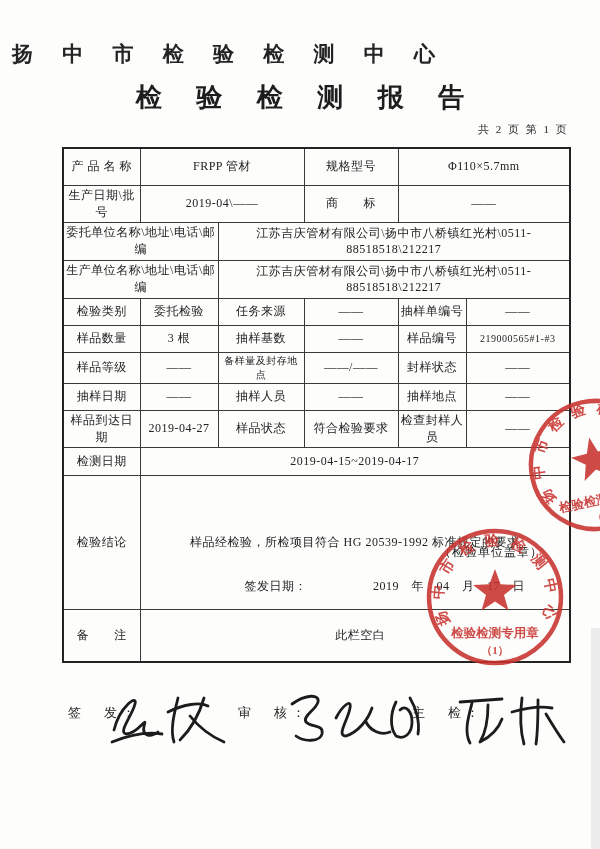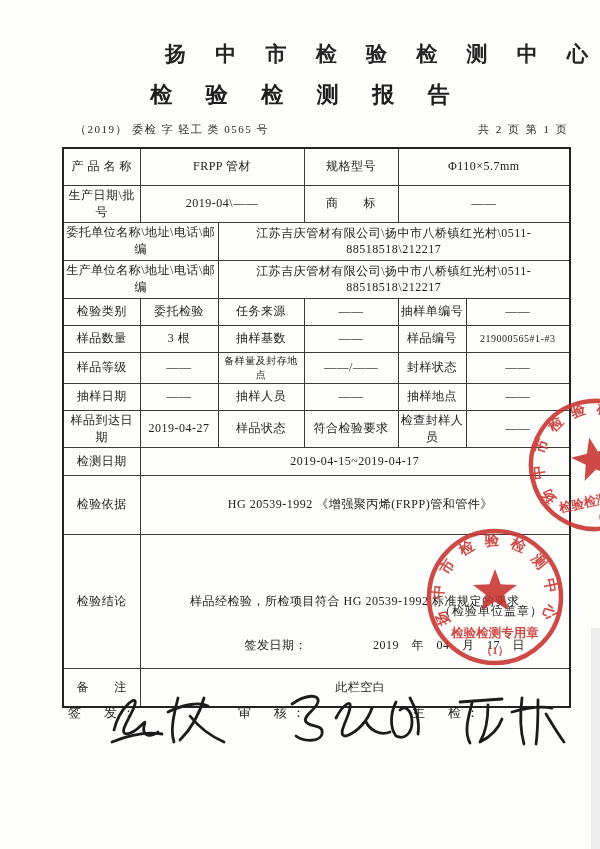--- a/index.html
+++ b/index.html
@@ -4,26 +4,26 @@
 <style>
   html,body{margin:0;padding:0;background:#d8d8d8;}
   .page{
     position:relative;width:600px;height:849px;margin:0 auto;
     background:#fdfdfc;overflow:hidden;
     font-family:"Liberation Serif","DejaVu Serif",serif;
     color:#1f1f1f;
   }
   
   .org-title{
-    position:absolute;top:40px;left:0;width:100%;text-align:right;
+    position:absolute;top:40px;left:0;width:100%;text-align:left;
     font-size:21px;font-weight:700;letter-spacing:12px;text-indent:12px;color:#242424;
   }
   .report-title{
     position:absolute;top:80px;left:0;width:100%;text-align:center;
-    font-size:22px;font-weight:700;letter-spacing:14px;text-indent:14px;color:#1d1d1d;
+    font-size:26px;font-weight:700;letter-spacing:14px;text-indent:14px;color:#1d1d1d;
   }
   .ref-number{
     position:absolute;top:122px;left:75px;font-size:11px;letter-spacing:1.5px;color:#2a2a2a;
   }
   .page-info{
     position:absolute;top:122px;left:478px;font-size:11px;letter-spacing:2px;color:#2a2a2a;text-align:right;
   }
   
   table.report{
     position:absolute;left:62px;top:147px;width:507px;
@@ -52,21 +52,20 @@
   
   .edge-shadow{position:absolute;right:0;top:628px;width:9px;height:221px;background:#ececec;}
 </style>
 </head>
 <body>
 
 <div class="page">
 
   <div class="org-title">扬 中 市 检 验 检 测 中 心</div>
   <div class="report-title">检 验 检 测 报 告</div>
-  <div class="ref-number">（2019） 委检 字 轻工 类 0565 号</div>
   <div class="page-info">共 2 页 第 1 页</div>
 
   <table class="report">
     <colgroup>
       <col style="width:77px">
         <col style="width:78px">
         <col style="width:86px">
       <col style="width:94px">
         <col style="width:68px">
         <col style="width:104px">
@@ -129,33 +128,29 @@
       <td>2019-04-27</td>
       <td>样品状态</td>
       <td>符合检验要求</td>
       <td>检查封样人员</td>
       <td>——</td>
     </tr>
     <tr style="height:28px">
       <td>检测日期</td>
       <td colspan="5">2019-04-15~2019-04-17</td>
     </tr>
-    <tr style="height:59px">
-      <td>检验依据</td>
-      <td colspan="5" class="left" style="padding-left:13px">HG 20539-1992 《增强聚丙烯(FRPP)管和管件》</td>
-    </tr>
     <tr style="height:134px">
       <td>检验结论</td>
       <td colspan="5" class="concl">
         <span>样品经检验，所检项目符合 HG 20539-1992 标准规定的要求</span>
         <span class="stamp-note">（检验单位盖章）</span>
         <span class="issue-line"><span>签发日期：</span><span class="gap"></span><span class="dt">2019 年 04 月 17 日</span></span>
       </td>
     </tr>
-    <tr style="height:39px">
+    <tr style="height:53px">
       <td>备　　注</td>
       <td colspan="5" class="left" style="padding-left:13px">此栏空白</td>
     </tr>
   </tbody>
     </table>
 
   <div class="sig-label" style="left:68px;top:704px;">签　发：</div>
   <svg class="sig" style="left:102px;top:686px;" width="135" height="65" viewBox="0 0 135 65">
     <path d="M12,44 C18,20 36,8 33,18 C30,30 16,46 24,48 C36,48 46,28 42,40 C40,50 48,52 56,46"></path>
     <path d="M10,56 C30,48 48,46 60,48"></path>

